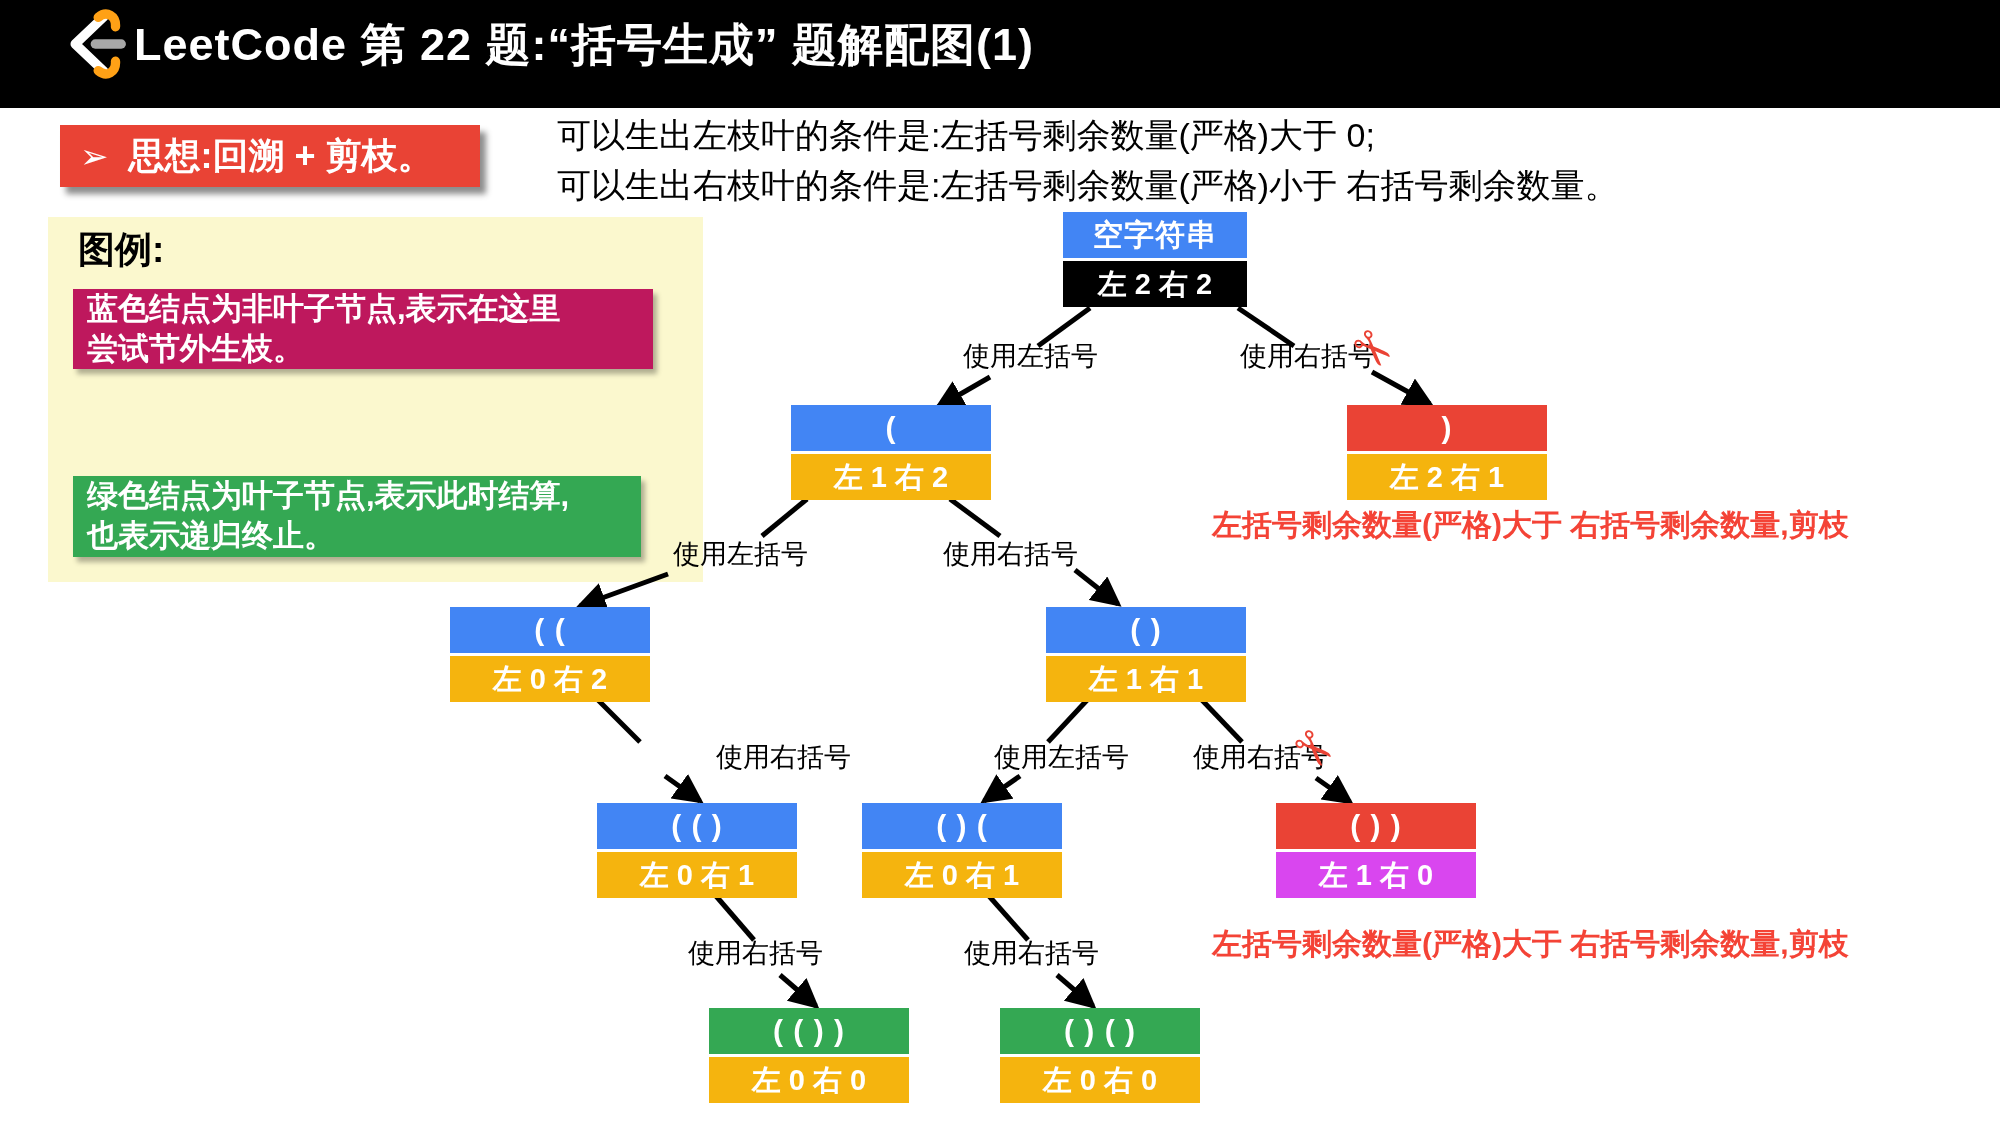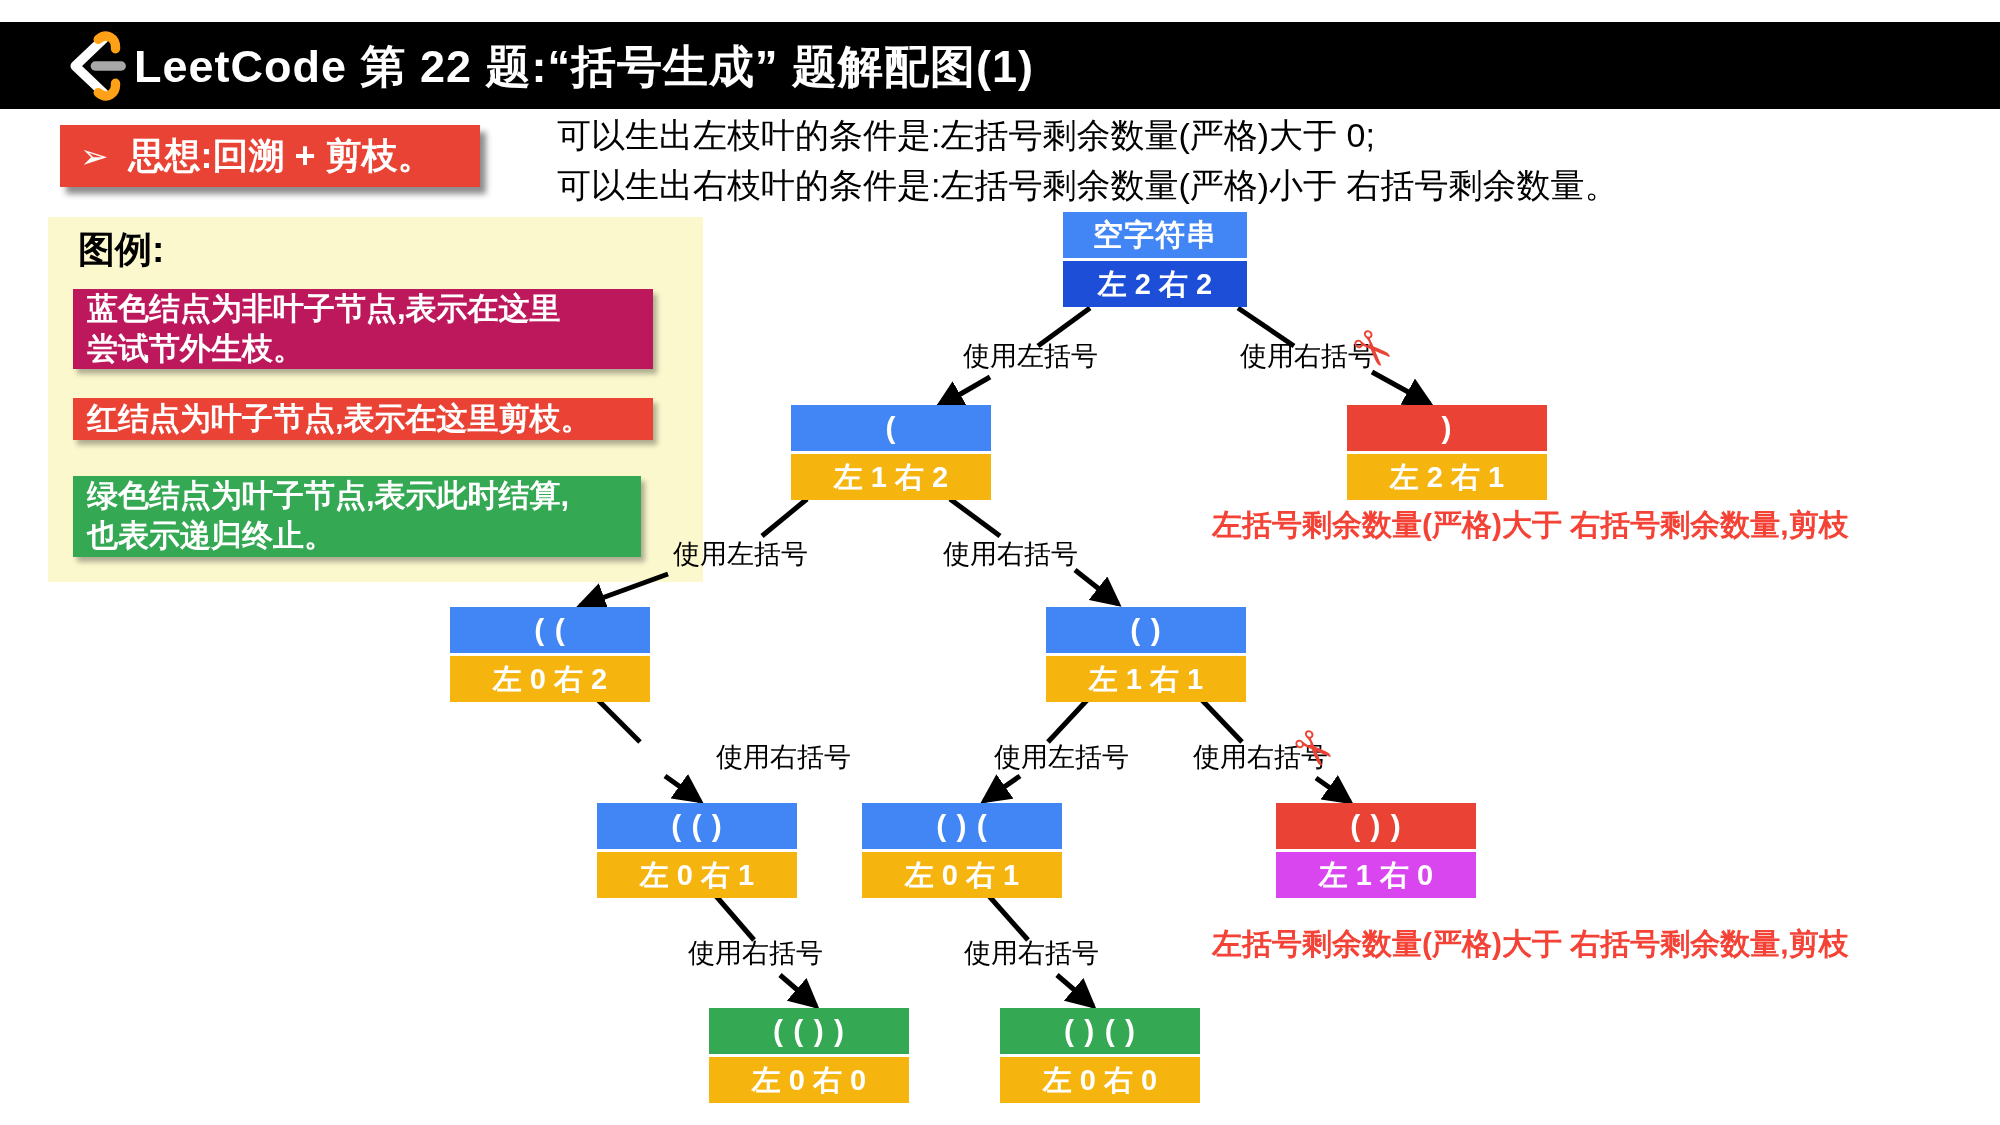--- a/index.html
+++ b/index.html
@@ -2,21 +2,21 @@
 <html><head>
 <meta charset="utf-8">
 <style>
   html,body{margin:0;padding:0;}
   body{
     width:2000px;height:1125px;position:relative;overflow:hidden;background:#ffffff;
     font-family:"Liberation Sans","DejaVu Sans",sans-serif;
   }
 
   
-  #header{position:absolute;left:0;top:0;width:2000px;height:87px;background:#000;margin-top:22px;}
+  #header{position:absolute;left:0;top:0;width:2000px;height:108px;background:#000;}
   #logo{position:absolute;left:55px;top:8px;width:72px;height:72px;}
   #title{position:absolute;left:134px;top:0;height:87px;line-height:90px;
          color:#fff;font-size:45px;font-weight:bold;white-space:nowrap;letter-spacing:1px;}
 
   
   #badge{position:absolute;left:60px;top:125px;width:420px;height:62px;
          display:flex;align-items:center;box-sizing:border-box;padding:0 20px;gap:20px;
          color:#fff;font-size:36px;font-weight:bold;white-space:nowrap;
          box-shadow:6px 7px 6px rgba(0,0,0,0.45);}
   #badge .arrow{font-size:34px;}
@@ -66,23 +66,20 @@
   <div>可以生出左枝叶的条件是:左括号剩余数量(严格)大于 0;</div>
   <div>可以生出右枝叶的条件是:左括号剩余数量(严格)小于 右括号剩余数量。</div>
 </div>
 
 <div id="legend-panel" style="background: rgb(251, 248, 206);">
   <div id="legend-title">图例:</div>
   <div id="legend-item-blue" class="legend-item" style="background: #be185d;">
     <div>蓝色结点为非叶子节点,表示在这里</div>
     <div>尝试节外生枝。</div>
   </div>
-  <div id="legend-item-red" class="legend-item" style="background: rgb(234, 67, 53);">
-    <div>红结点为叶子节点,表示在这里剪枝。</div>
-  </div>
   <div id="legend-item-green" class="legend-item" style="background: rgb(52, 168, 83); margin-top: 15px;">
     <div>绿色结点为叶子节点,表示此时结算,</div>
     <div>也表示递归终止。</div>
   </div>
 </div>
 
 <svg id="edges-svg">
     <defs>
       <marker id="ah" viewBox="0 0 10 10" refX="8.5" refY="5" markerWidth="6" markerHeight="6" orient="auto-start-reverse">
         <path d="M0,0 L10,5 L0,10 z" fill="#000000"></path>
@@ -114,21 +111,21 @@
     <div class="edge-label" style="left: 673px; top: 536px;">使用左括号</div>
     <div class="edge-label" style="left: 943px; top: 536px;">使用右括号</div>
     <div class="edge-label" style="left: 716px; top: 739px;">使用右括号</div>
     <div class="edge-label" style="left: 994px; top: 739px;">使用左括号</div>
     <div class="edge-label" style="left: 1193px; top: 739px;">使用右括号</div>
     <div class="scissors" style="left: 1293px; top: 726px; color: rgb(234, 67, 53);">✂</div>
     <div class="edge-label" style="left: 688px; top: 935px;">使用右括号</div>
     <div class="edge-label" style="left: 964px; top: 935px;">使用右括号</div>
     <div class="node" style="left: 1063px; top: 212px; width: 184px;">
       <div class="node-top" style="height: 46px; line-height: 46px; background: rgb(66, 133, 244);">空字符串</div>
-      <div class="node-bottom" style="height: 46px; line-height: 46px; margin-top: 3px; background: #1d4ed8;">左 2 右 2</div>
+      <div class="node-bottom" style="height: 46px; line-height: 46px; margin-top: 3px; background: #000000;">左 2 右 2</div>
     </div>
     <div class="node" style="left: 791px; top: 405px; width: 200px;">
       <div class="node-top" style="height: 46px; line-height: 46px; background: rgb(66, 133, 244);">(</div>
       <div class="node-bottom" style="height: 46px; line-height: 46px; margin-top: 3px; background: rgb(245, 180, 14);">左 1 右 2</div>
     </div>
     <div class="node" style="left: 1347px; top: 405px; width: 200px;">
       <div class="node-top" style="height: 46px; line-height: 46px; background: rgb(234, 67, 53);">)</div>
       <div class="node-bottom" style="height: 46px; line-height: 46px; margin-top: 3px; background: rgb(245, 180, 14);">左 2 右 1</div>
     </div>
     <div class="node" style="left: 450px; top: 607px; width: 200px;">

